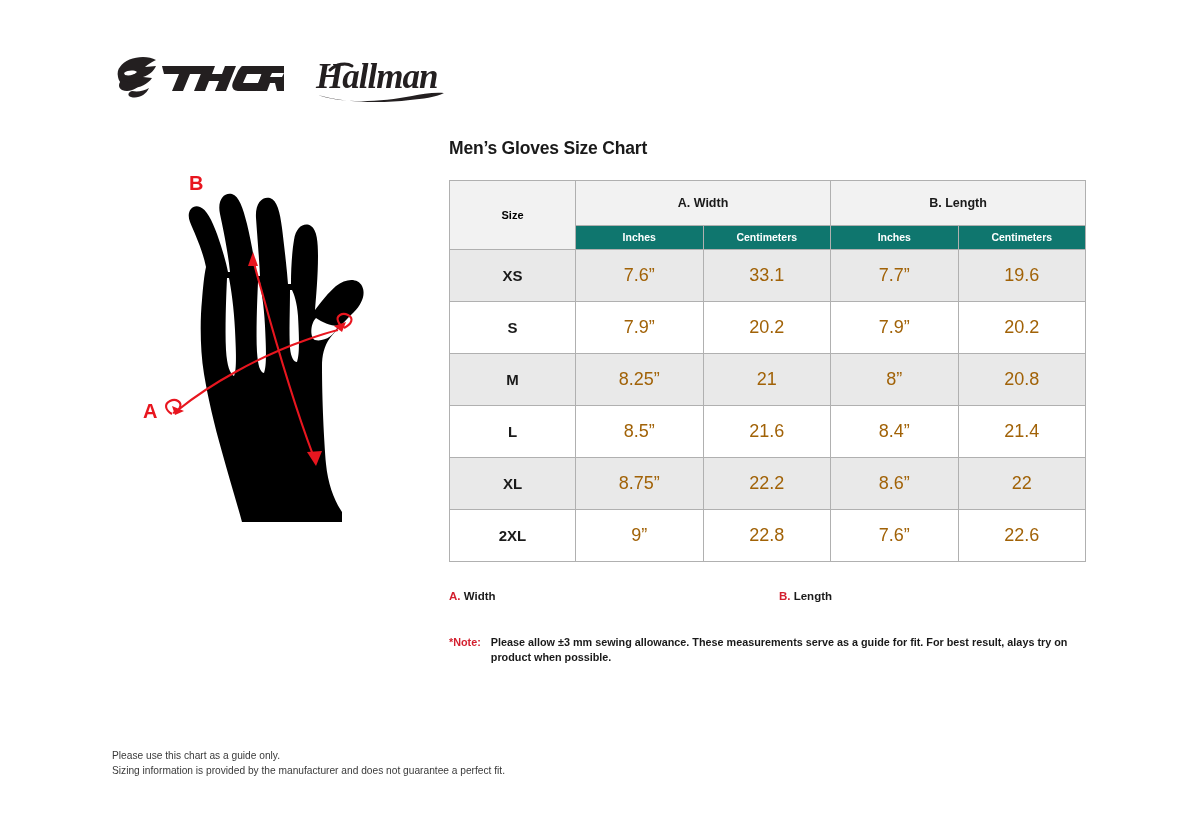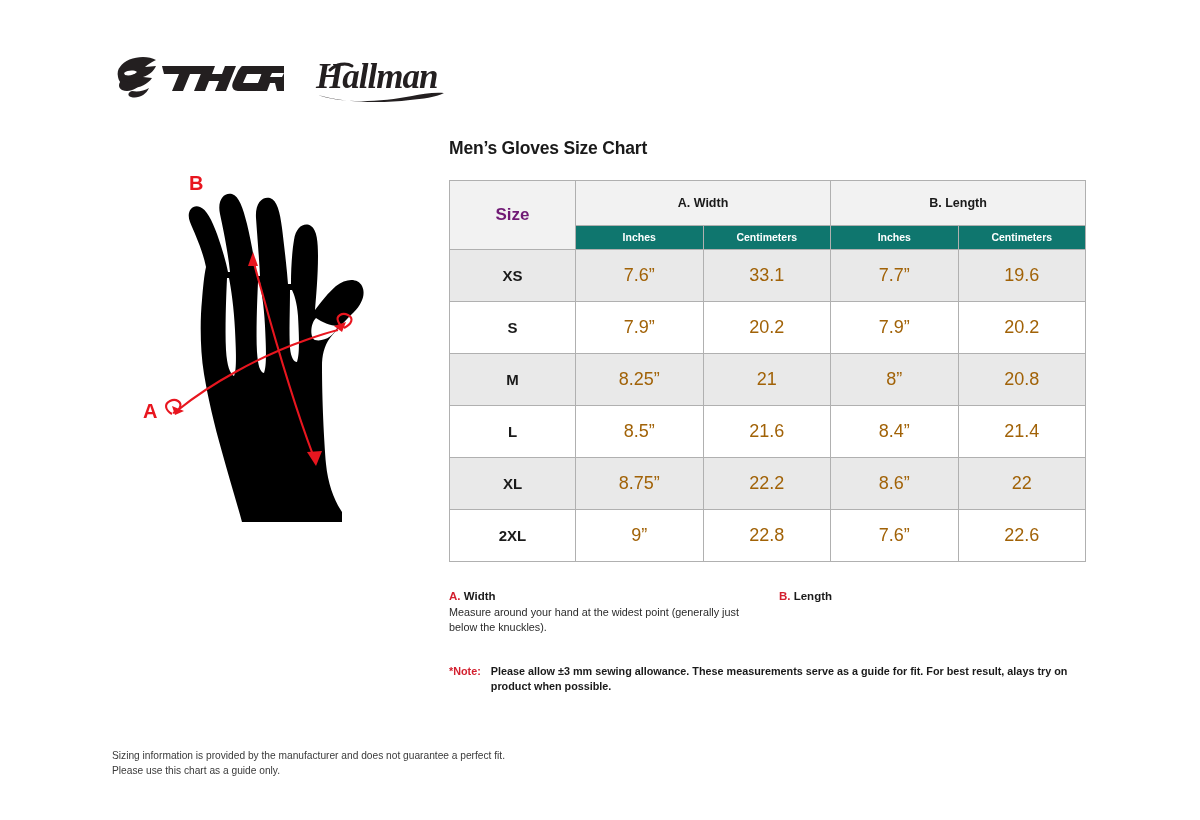--- a/index.html
+++ b/index.html
@@ -76,24 +76,24 @@
 
   th.group-head {
     background: #f2f2f2;
     font-size: 12.5px;
     font-weight: bold;
     height: 40px;
     color: #1a1a1a;
   }
   th.size-head {
     background: #f2f2f2;
-    font-size: 17px;
+    font-size: 11px;
     font-weight: bold;
     height: 68px;
-    color: #701a75;
+    color: #000000;
   }
   th.unit-head {
     background: #0f766e;
     color: #ffffff;
     font-size: 10.5px;
     font-weight: bold;
     height: 21px;
     border-color: #000000;
     border-left: 1px solid #ffffff;
     border-right: 1px solid #ffffff;
@@ -355,35 +355,34 @@
   </div>
 
   <div id="howto">
 
     <div id="howto-cols">
       <div class="howto-col">
         <p class="howto-label">
           <span class="letter">A.</span>
           <span>Width</span>
         </p>
-        <p class="howto-body">Measure around your hand at the widest point (generally just below the knuckles).</p>
       </div>
 
       <div class="howto-col second">
         <p class="howto-label">
           <span class="letter">B.</span>
           <span>Length</span>
         </p>
       </div>
     </div>
   </div>
 
   <div id="note-block">
     <span id="note-label">*Note:</span>
     <span id="note-text">Please allow ±3 mm sewing allowance. These measurements serve as a guide for fit. For best result, alays try on product when possible.</span>
   </div>
 
 </div>
 
 <div id="footer">
+  <div>Please use this chart as a guide only.</div>
   <div>Sizing information is provided by the manufacturer and does not guarantee a perfect fit.</div>
-  <div>Please use this chart as a guide only.</div>
 </div>
 
 </body></html>

